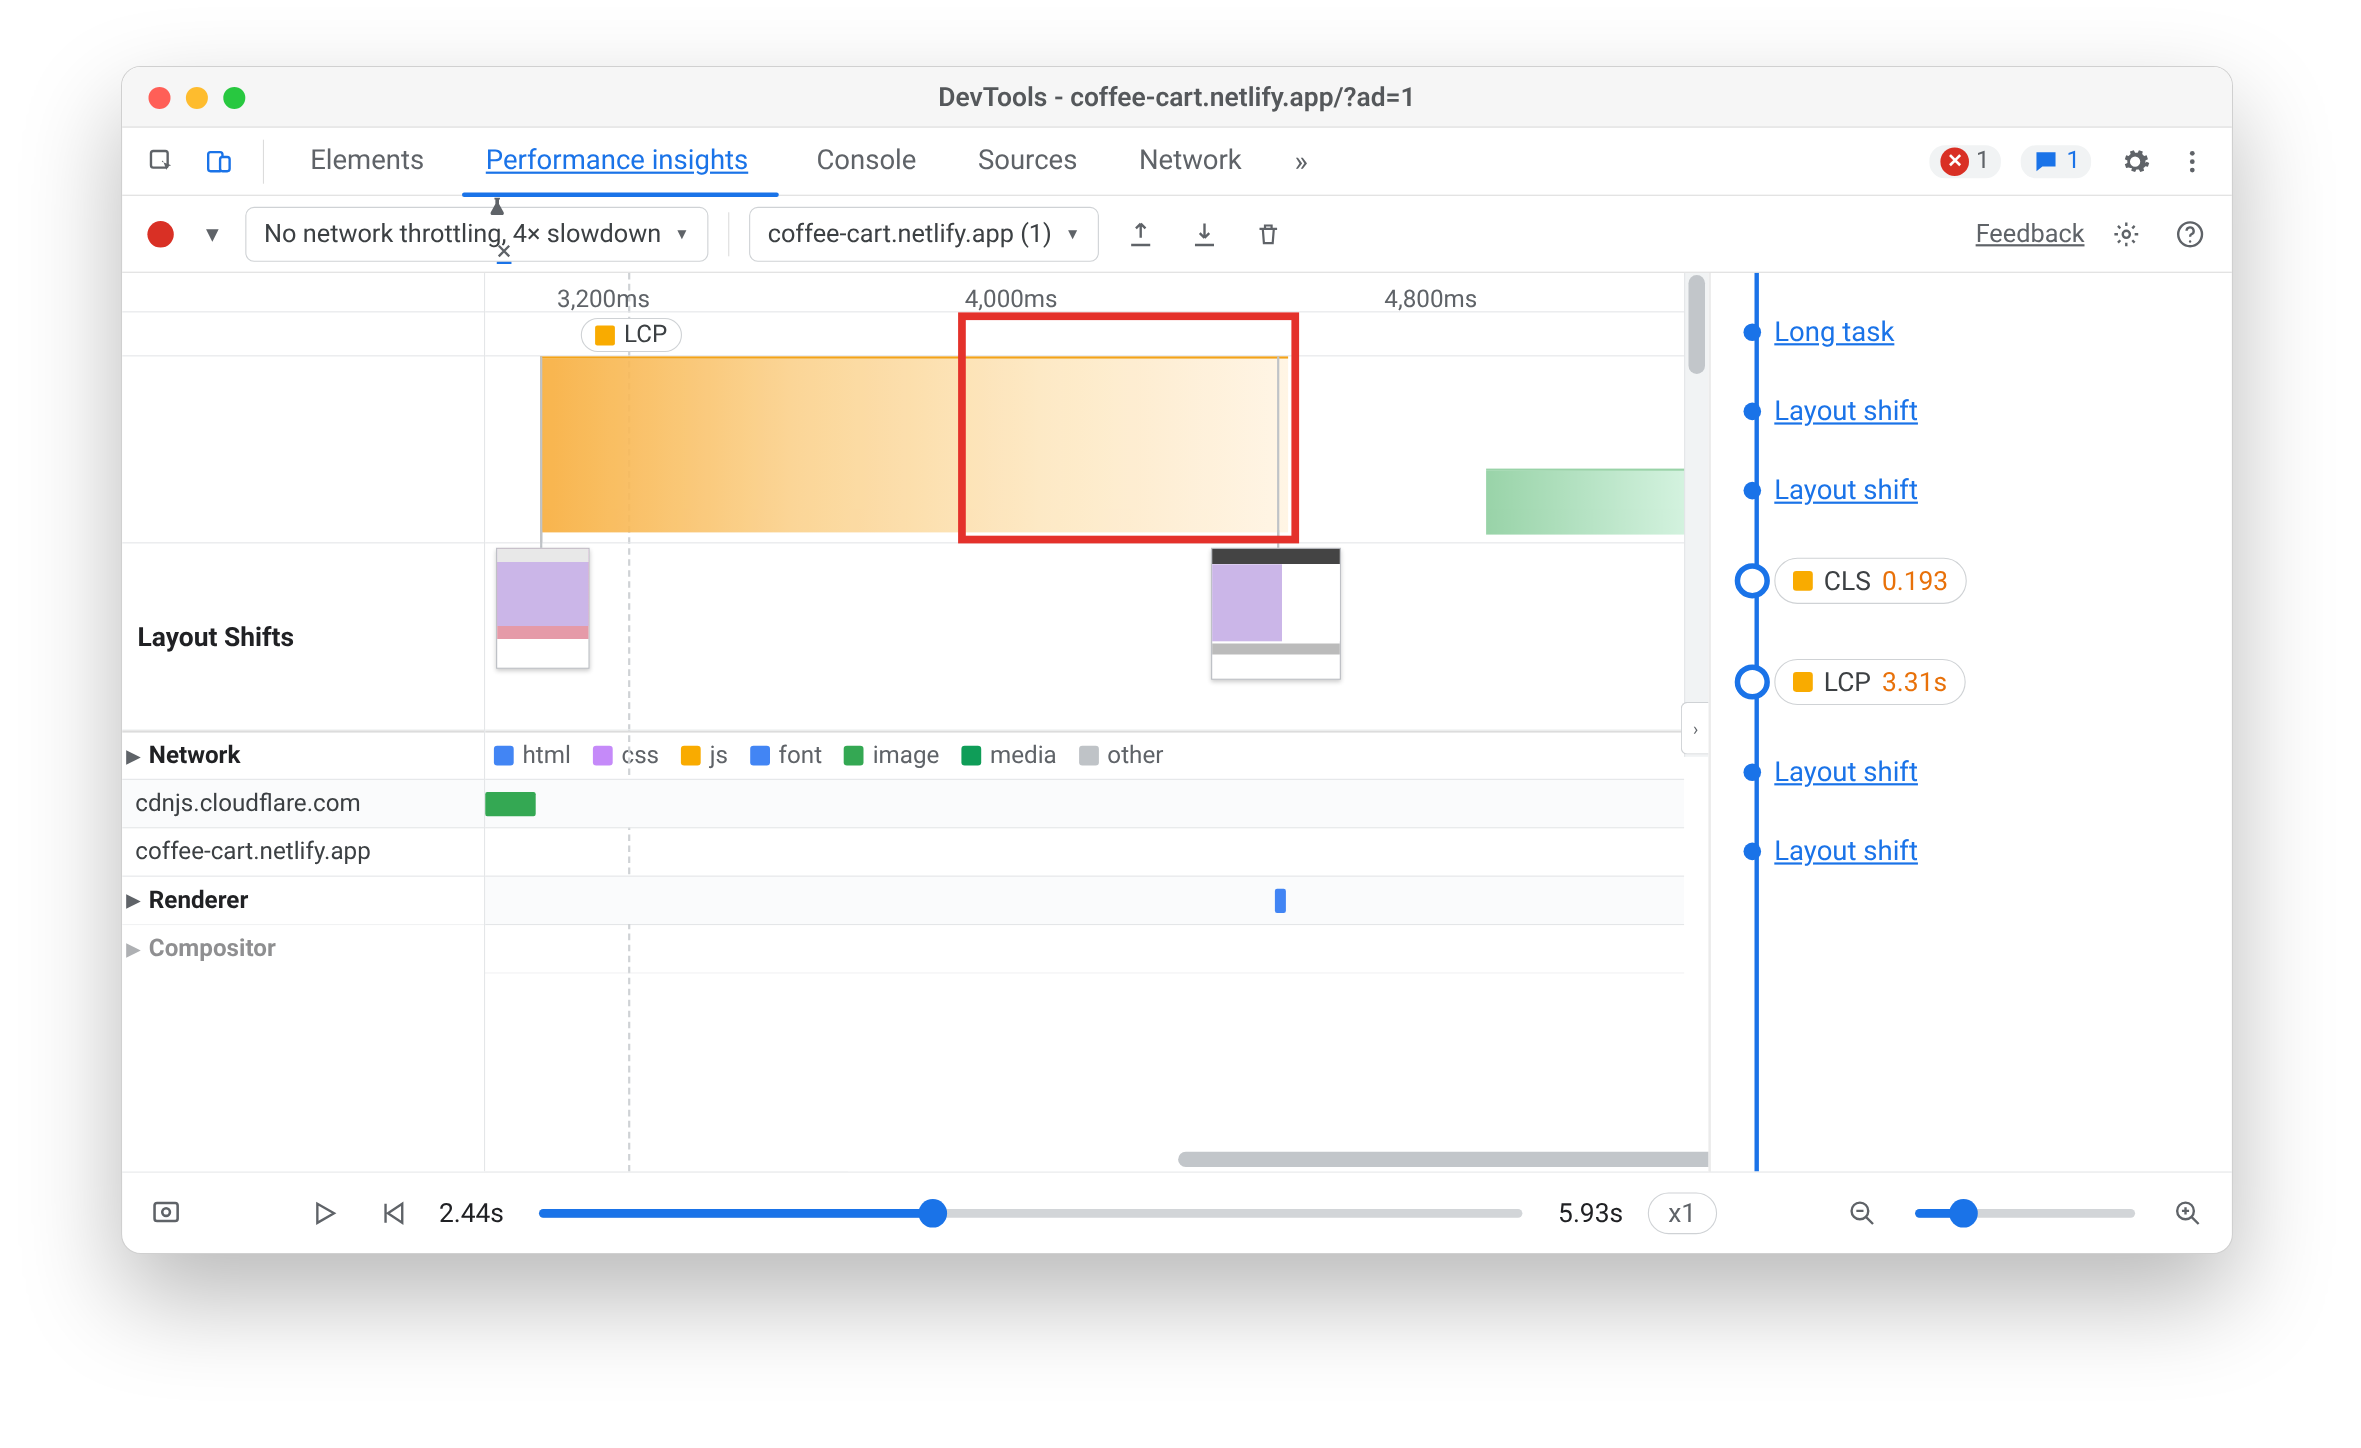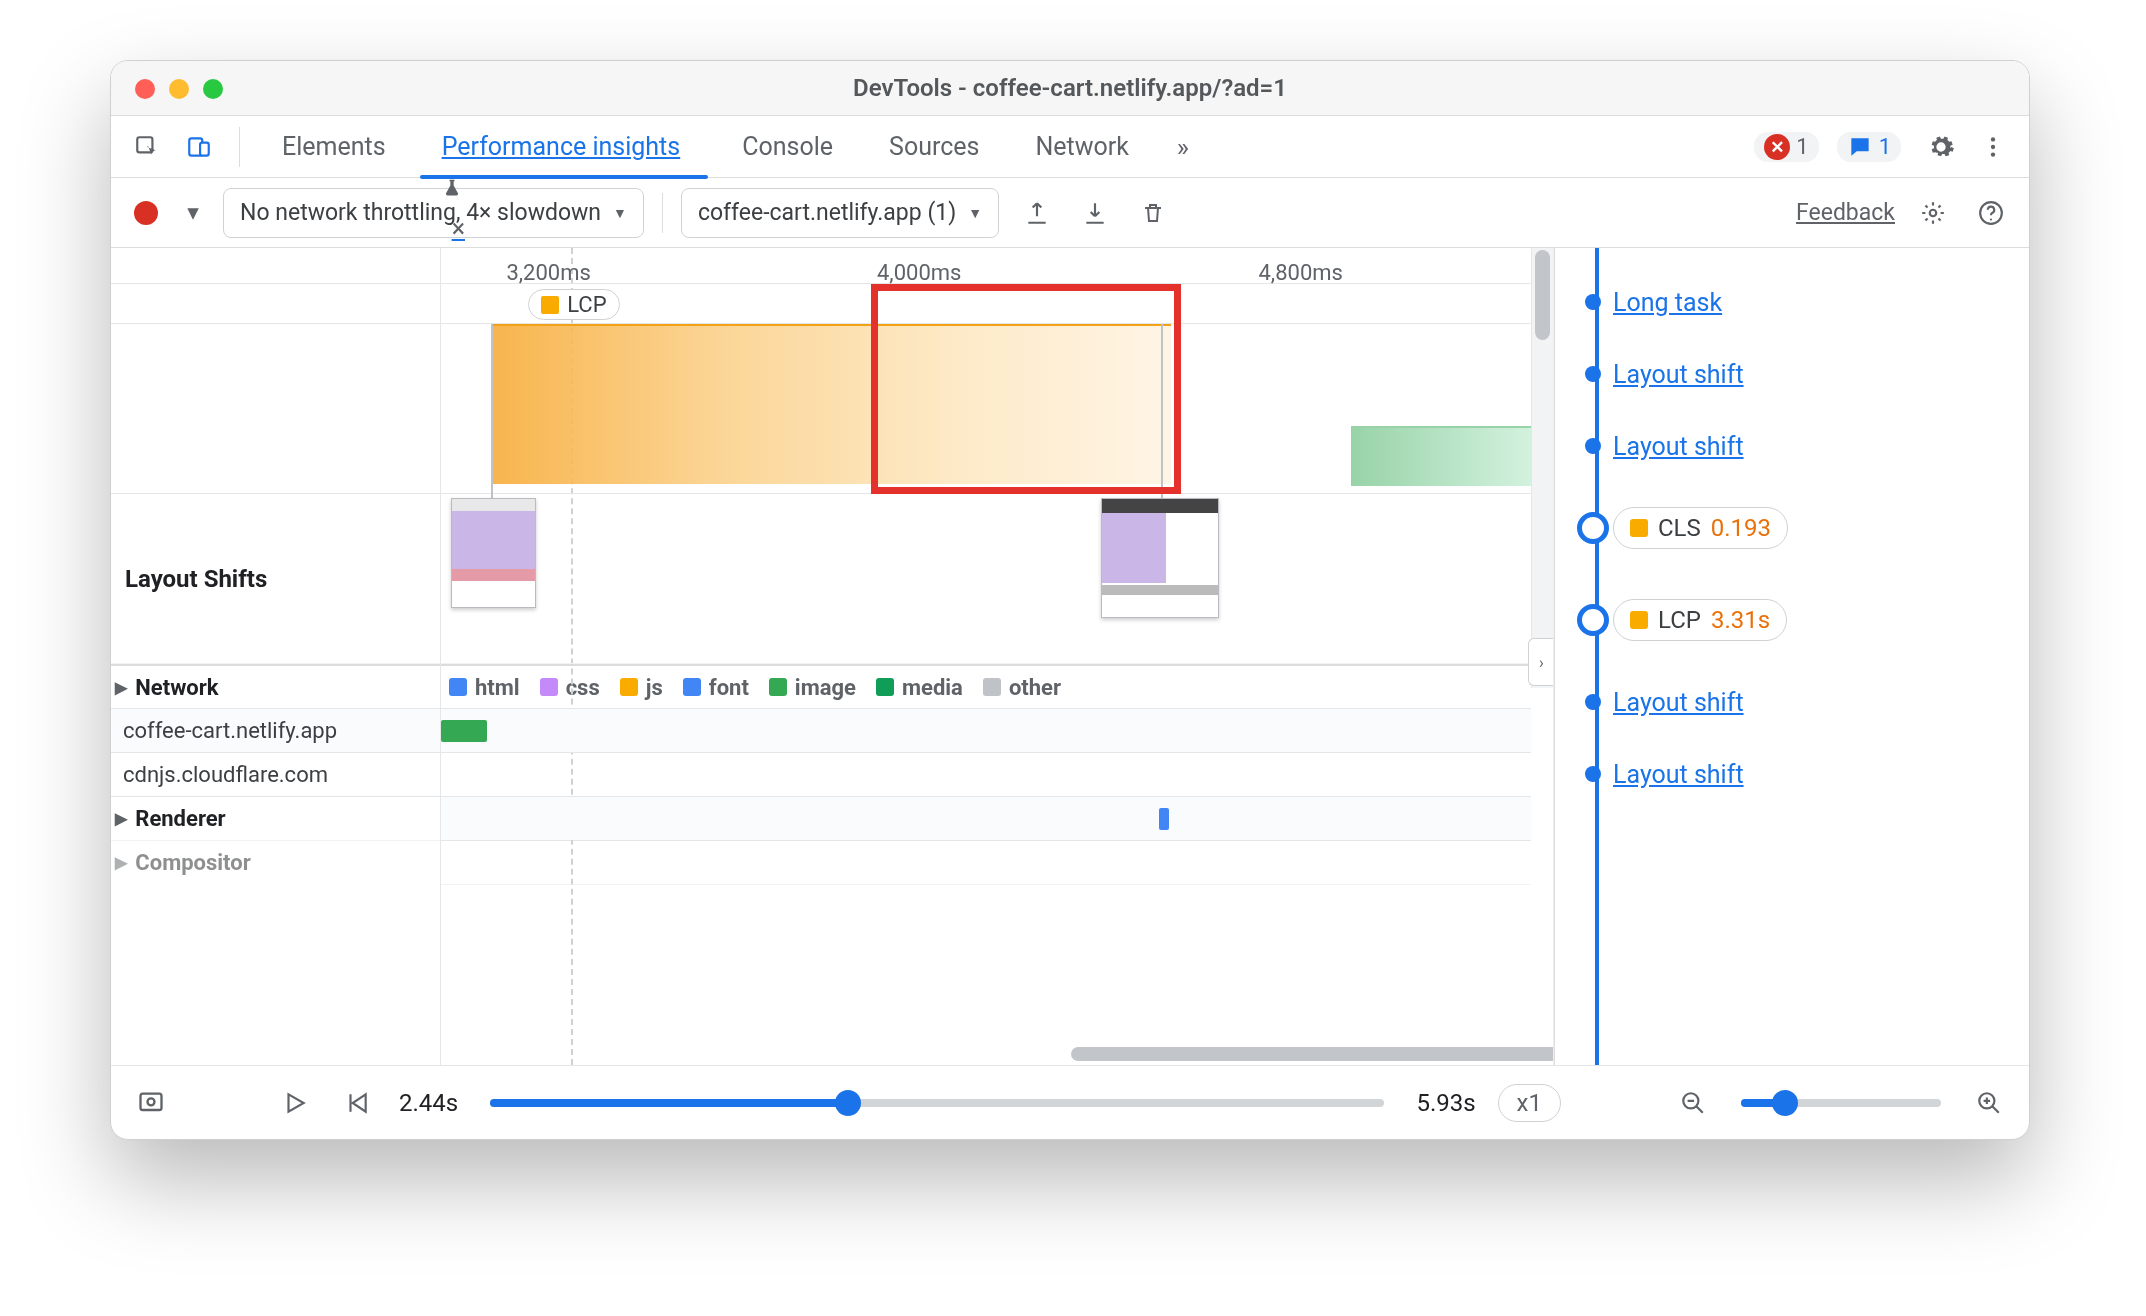--- a/index.html
+++ b/index.html
@@ -64,21 +64,21 @@
   .thumb2{width:118px;height:120px;}
   .thumb2::before{background:
     linear-gradient(#444 0 14px, transparent 14px),
     linear-gradient(to right,#cbb6e8 0 55%, #fff 55% 100%) 0 14px/100% 70px no-repeat,
     linear-gradient(#bbb 0 0) 0 86px/100% 10px no-repeat;
   }
   .conn{position:absolute;width:2px;background:#bfc3c7;}
   .section-row{height:44px;display:flex;align-items:center;border-top:1px solid #e4e6e8;font-size:22px;color:#202124;}
   .section-row.header{font-weight:700;}
   .section-row .tri{margin:0 8px 0 4px;font-size:16px;color:#5f6368;}
-  .chip{display:inline-flex;align-items:center;gap:8px;margin-right:20px;font-size:22px;color:#5f6368;font-weight:bold;}
+  .chip{display:inline-flex;align-items:center;gap:8px;margin-right:20px;font-size:22px;color:#5f6368;}
   .chip .sq{width:18px;height:18px;border-radius:3px;display:inline-block;}
   .sq.html{background:#4285f4;} .sq.css{background:#c58af9;} .sq.js{background:#f9ab00;} .sq.font{background:#4285f4;}
   .sq.image{background:#34a853;} .sq.media{background:#0f9d58;} .sq.other{background:#bfc3c7;}
   .net-rows .section-row:nth-child(odd){background:#fafbfc;}
   .net-rows .lab{padding-left:12px;color:#3c4043;}
   .net-bar{position:absolute;height:22px;border-radius:2px;}
   .net-bar.green{background:#34a853;}
   .net-bar.blue{background:#4285f4;}
   .dashed{position:absolute;top:0;bottom:0;border-left:2px dashed #cfd2d5;}
   .vscroll{position:absolute;top:0;right:0;width:22px;height:440px;background:#f1f3f4;border-left:1px solid #e4e6e8;}
@@ -246,24 +246,24 @@
             <div style="height:36px;border-bottom:1px solid #e4e6e8;"></div>
             <div style="height:40px;border-bottom:1px solid #e4e6e8;"></div>
             <div style="height:170px;display:flex;align-items:flex-end;padding:0 0 10px 14px;border-bottom:1px solid #e4e6e8;"></div>
             <div style="height:170px;display:flex;align-items:center;padding-left:14px;font-weight:700;font-size:24px;color:#202124;border-bottom:1px solid #f0f2f3;">Layout Shifts</div>
             <div class="section-row header" style="border-top:2px solid #dcdcdc;">
                 <span class="tri">▶</span>
                 <span>Network</span>
               </div>
             <div class="net-rows">
               <div class="section-row">
-                  <span class="lab">coffee-cart.netlify.app</span>
+                  <span class="lab">cdnjs.cloudflare.com</span>
                 </div>
               <div class="section-row">
-                  <span class="lab">cdnjs.cloudflare.com</span>
+                  <span class="lab">coffee-cart.netlify.app</span>
                 </div>
             </div>
             <div class="section-row header">
                 <span class="tri">▶</span>
                 <span>Renderer</span>
               </div>
             <div class="section-row header" style="opacity:.5;border-bottom:none;">
                 <span class="tri">▶</span>
                 <span>Compositor</span>
               </div>

